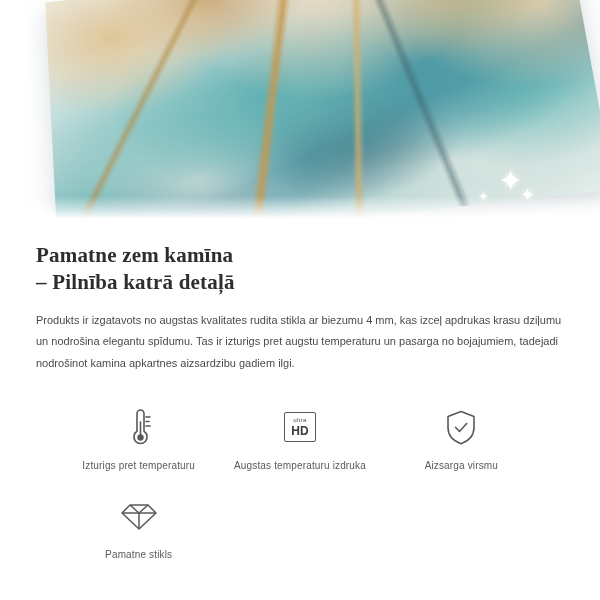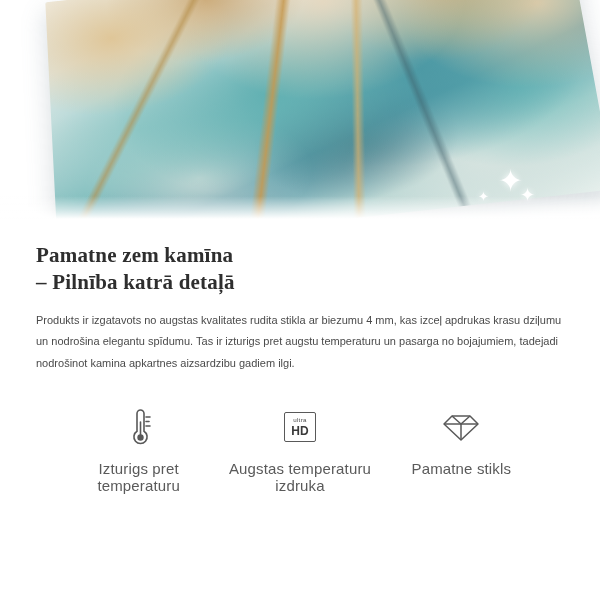--- a/index.html
+++ b/index.html
@@ -151,21 +151,21 @@
   .feature-icon {
     width: 46px;
     height: 46px;
     display: flex;
     align-items: center;
     justify-content: center;
     margin-bottom: 10px;
   }
 
   .feature-label {
-    font-size: 15px;
+    font-size: 10px;
     color: #5a5a5a;
     letter-spacing: 0.15px;
   }
 
   .hd-box {
     width: 30px;
     height: 28px;
     border: 1.6px solid #595959;
     border-radius: 2px;
     display: flex;
@@ -228,20 +228,29 @@
       <div class="feature">
         <div class="feature-icon">
           <div class="hd-box">
             <span class="ultra">ultra</span>
             <span class="hd">HD</span>
           </div>
         </div>
         <div class="feature-label">Augstas temperaturu izdruka</div>
       </div>
 
+      <div class="feature">
+        <div class="feature-icon">
+          <svg width="40" height="42" viewBox="0 0 40 42" fill="none" stroke="#595959" stroke-width="1.6" stroke-linejoin="round" stroke-linecap="round">
+            <path d="M20 5.5 33 10.5v11c0 8.2-5.6 13.5-13 16.2C12.6 35 7 29.7 7 21.5v-11z"></path>
+            <path d="M14.5 21.3l4 4.2 7.2-8"></path>
+          </svg>
+        </div>
+        <div class="feature-label">Aizsarga virsmu</div>
+      </div>
 
       <div class="feature">
         <div class="feature-icon">
           <svg width="42" height="38" viewBox="0 0 42 38" fill="none" stroke="#595959" stroke-width="1.5" stroke-linejoin="round">
             <path d="M12 8h18l8 8-17 16L4 16z"></path>
             <path d="M4 16h34"></path>
             <path d="M12 8l9 8 9-8"></path>
             <path d="M21 16v16"></path>
           </svg>
         </div>

